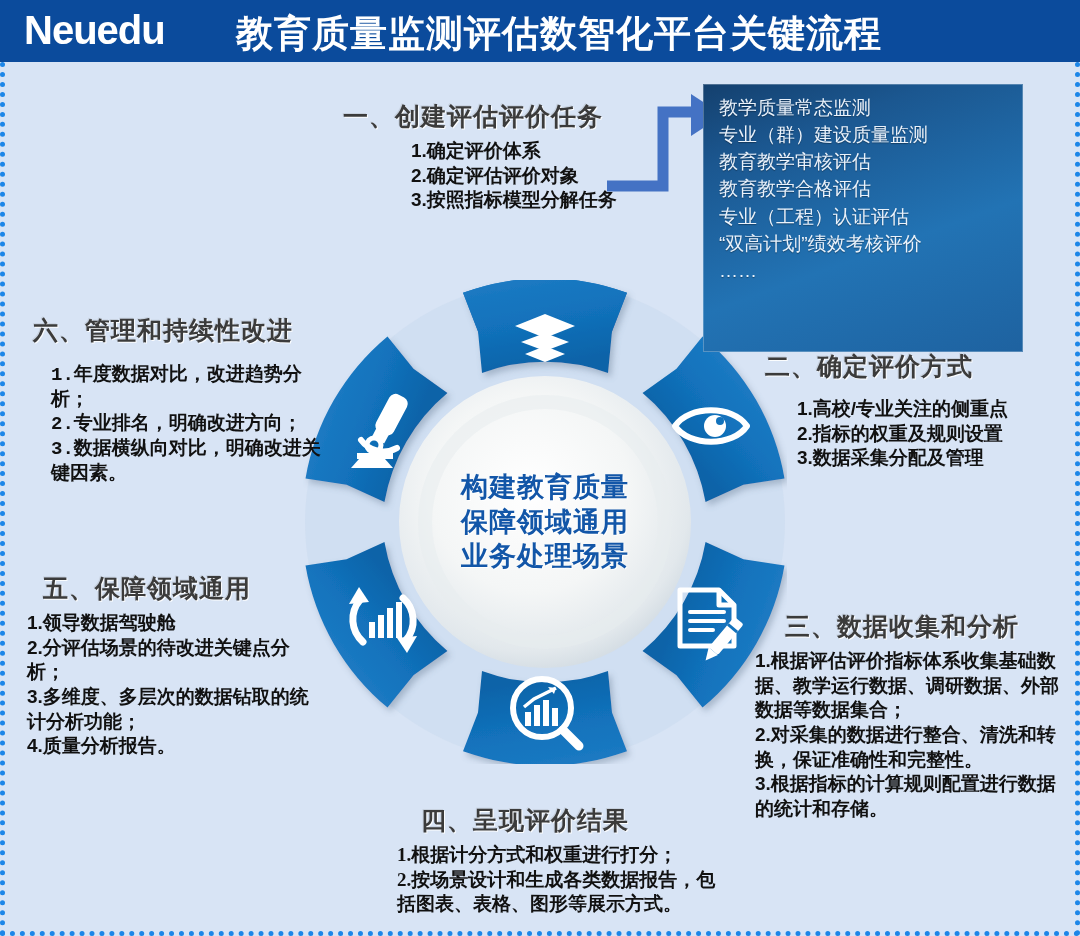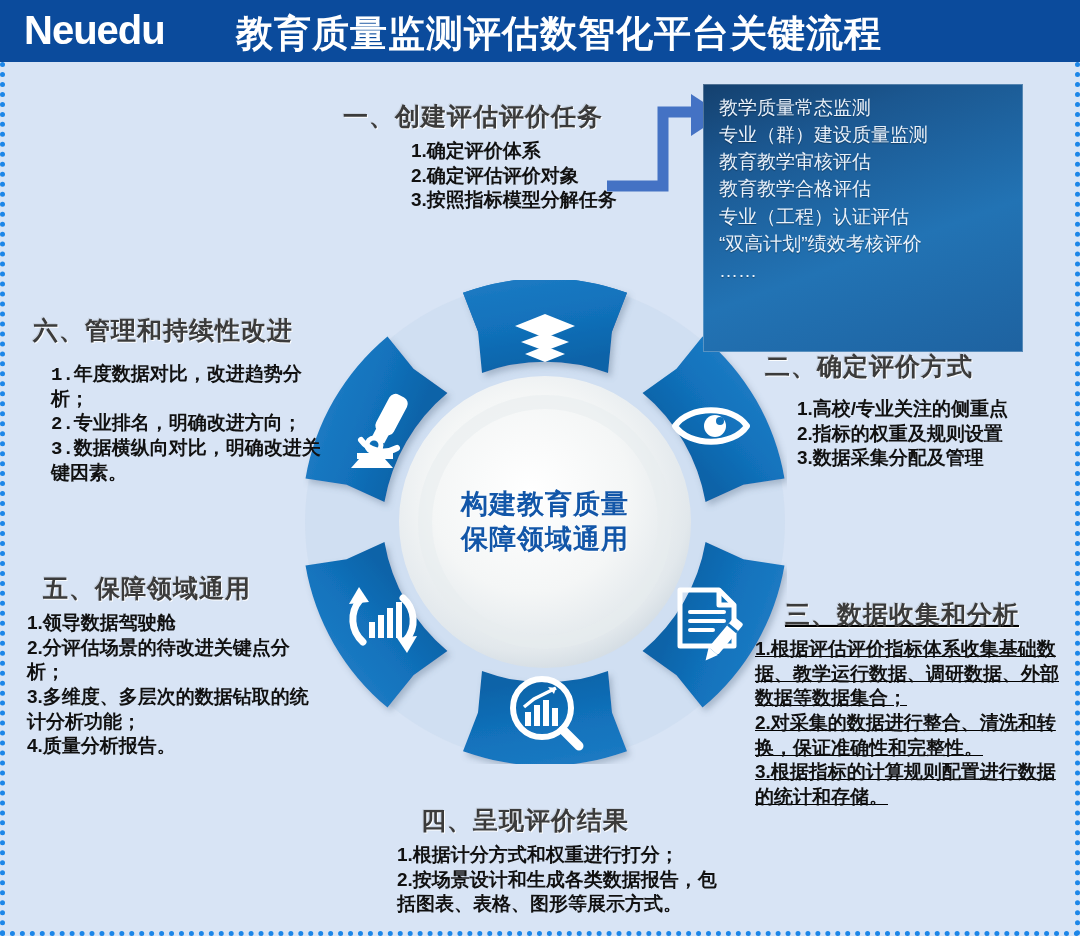--- a/index.html
+++ b/index.html
@@ -117,25 +117,25 @@
     white-space: pre-line;
   }
 
   
   #sec1 { left: 338px; top: 38px; }
   #sec1 .sec-body { margin-left: 68px; }
 
   #sec2 { left: 760px; top: 288px; }
   #sec2 .sec-body { margin-left: 32px; margin-top: 14px; }
 
-  #sec3 { left: 750px; top: 536px; width: 318px; text-decoration: underline; }
+  #sec3 { left: 750px; top: 548px; width: 318px; }
   #sec3 .sec-title { margin-left: 30px; }
   #sec3 .sec-body { margin-top: 4px; }
 
-  #sec4 { left: 388px; top: 742px; width: 330px; }
+  #sec4 { left: 388px; top: 742px; width: 330px; font-family: Liberation Serif, serif; }
   #sec4 .sec-title { margin-left: 28px; }
   #sec4 .sec-body { margin-left: 4px; margin-top: 4px; }
 
   #sec5 { left: 22px; top: 510px; width: 300px; }
   #sec5 .sec-title { margin-left: 16px; }
   #sec5 .sec-body { margin-top: 6px; }
 
   #sec6 { left: 28px; top: 252px; width: 296px; }
   #sec6 .sec-body { margin-left: 18px; margin-top: 16px; font-family: Liberation Mono, monospace; }
 
@@ -345,20 +345,21 @@
           <circle cx="-7" cy="19" r="7" fill="none" stroke="#ffffff" stroke-width="5"></circle>
           <rect x="-24" y="27" width="36" height="6" fill="#ffffff"></rect>
           <polygon points="-30,42 12,42 4,33 -22,33" fill="#ffffff"></polygon>
         </g>
       </svg>
     </div>
 
     <div class="center-text">
       <span>构建教育质量</span>
       <span>保障领域通用</span>
+      <span>业务处理场景</span>
     </div>
 
     <div class="sec" id="sec1">
       <div class="sec-title">一、创建评估评价任务</div>
       <div class="sec-body">1.确定评价体系
 2.确定评估评价对象
 3.按照指标模型分解任务</div>
     </div>
 
     <div class="sec" id="sec2">

